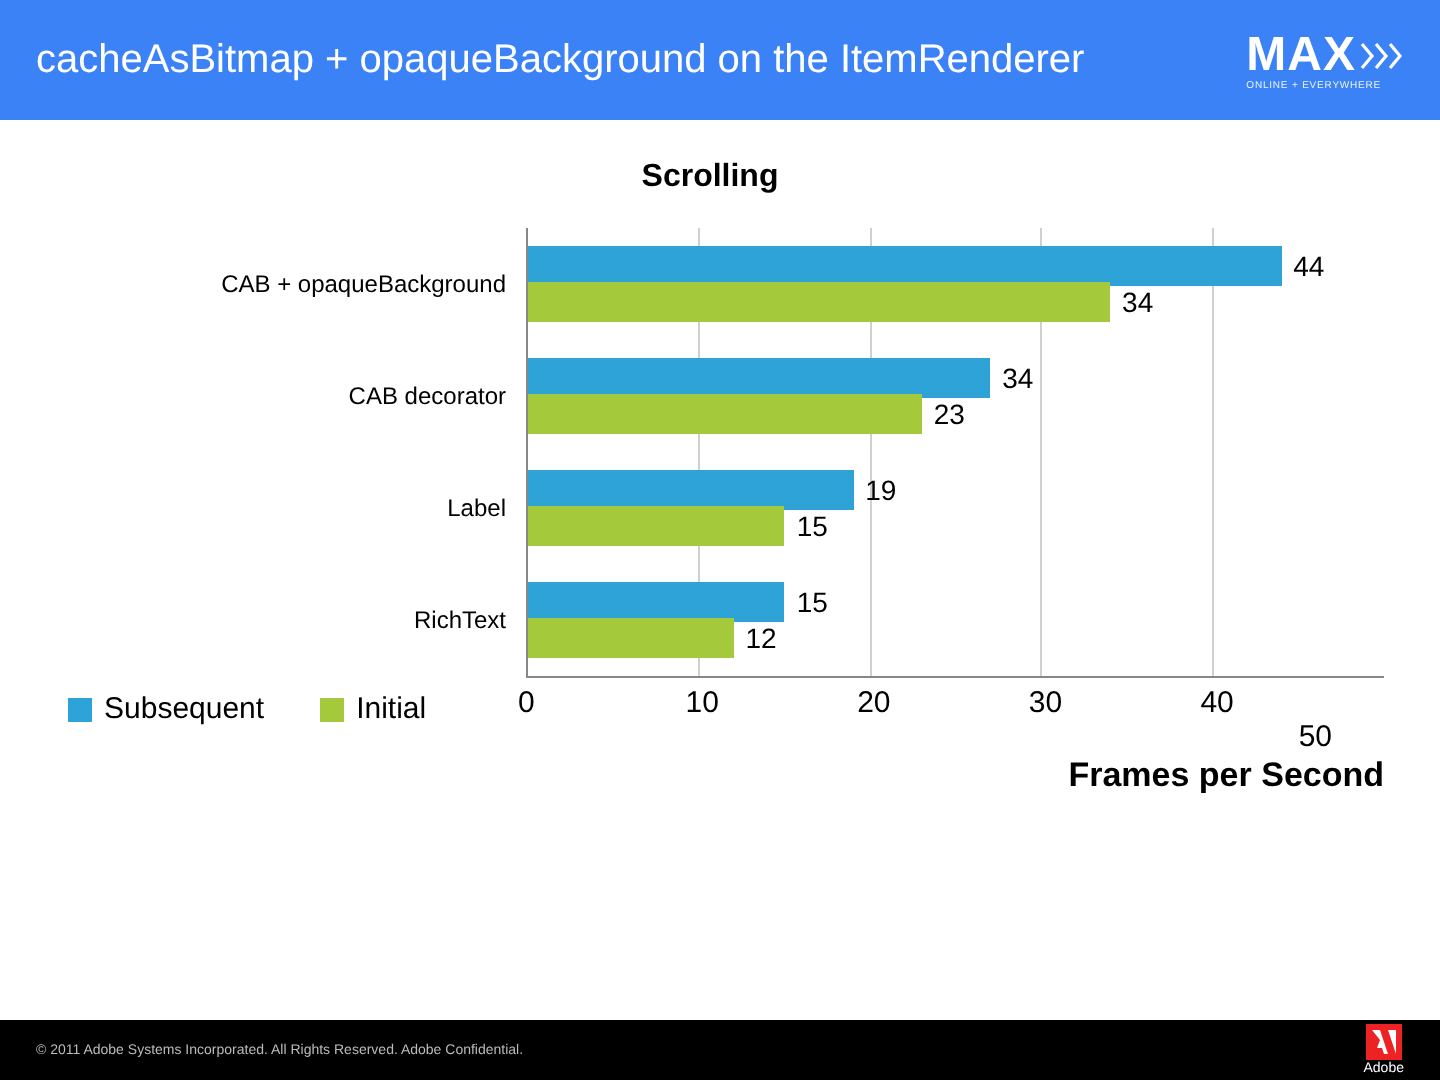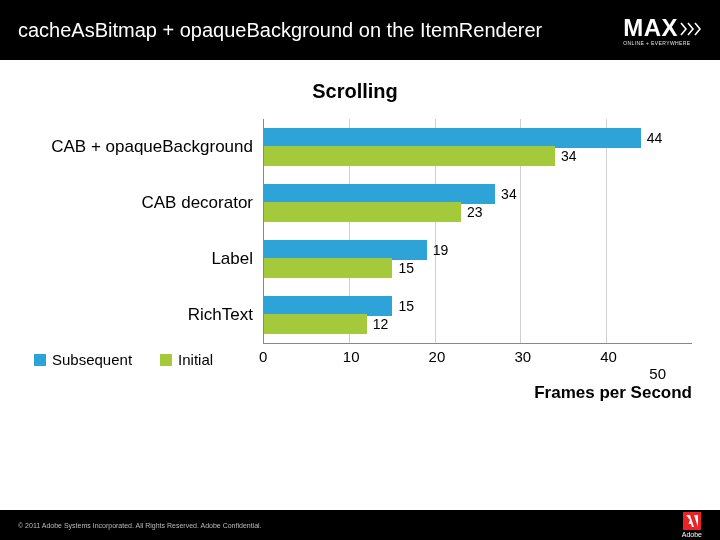--- a/index.html
+++ b/index.html
@@ -1,27 +1,27 @@
 <!DOCTYPE html>
 <html><head>
 <meta charset="utf-8">
 <style>
   * { box-sizing: border-box; margin: 0; padding: 0; }
   body { width: 720px; height: 540px; font-family: Arial, Helvetica, sans-serif; background: #fff; overflow: hidden; }
-  .header { background: #000000; color: #fff; height: 60px; display: flex; align-items: center; justify-content: space-between; padding: 0 18px; }
+  .header { background: #3b82f6; color: #fff; height: 60px; display: flex; align-items: center; justify-content: space-between; padding: 0 18px; }
   .header-title { font-size: 20px; font-weight: 400; }
   .logo { display: flex; align-items: center; gap: 6px; }
   .logo-main { font-weight: 900; font-size: 24px; letter-spacing: 0.5px; display: flex; align-items: center; }
   .logo-chevrons { display: inline-block; margin-left: 2px; }
   .logo-sub { font-size: 5px; letter-spacing: 0.4px; opacity: 0.9; margin-top: -2px; }
   .logo-wrap { display: flex; flex-direction: column; align-items: flex-start; }
   .chart-area { padding: 20px 28px 6px 18px; }
-  .chart-title { text-align: center; font-weight: 700; font-size: 20px; margin-bottom: 16px; }
+  .chart-title { text-align: center; font-weight: 700; font-size: 16px; margin-bottom: 16px; }
   .chart-body { display: flex; }
-  .y-labels { width: 245px; display: flex; flex-direction: column; font-size: 17px; color: #000; }
+  .y-labels { width: 245px; display: flex; flex-direction: column; font-size: 12px; color: #000; }
   .y-label { height: 56px; display: flex; align-items: center; justify-content: flex-end; padding-right: 10px; }
   .plot { position: relative; flex: 1; border-left: 1px solid #888; border-bottom: 1px solid #888; }
   .grid { position: absolute; inset: 0; display: flex; }
   .grid-col { flex: 1; border-right: 1px solid #d0d0d0; }
   .grid-col:last-child { border-right: none; }
   .rows { position: relative; }
   .row { height: 56px; display: flex; flex-direction: column; justify-content: center; gap: 2px; padding: 4px 0; }
   .bar-wrap { display: flex; align-items: center; height: 16px; }
   .bar { height: 20px; }
   .bar.subseq { background: #2ea3d8; }

